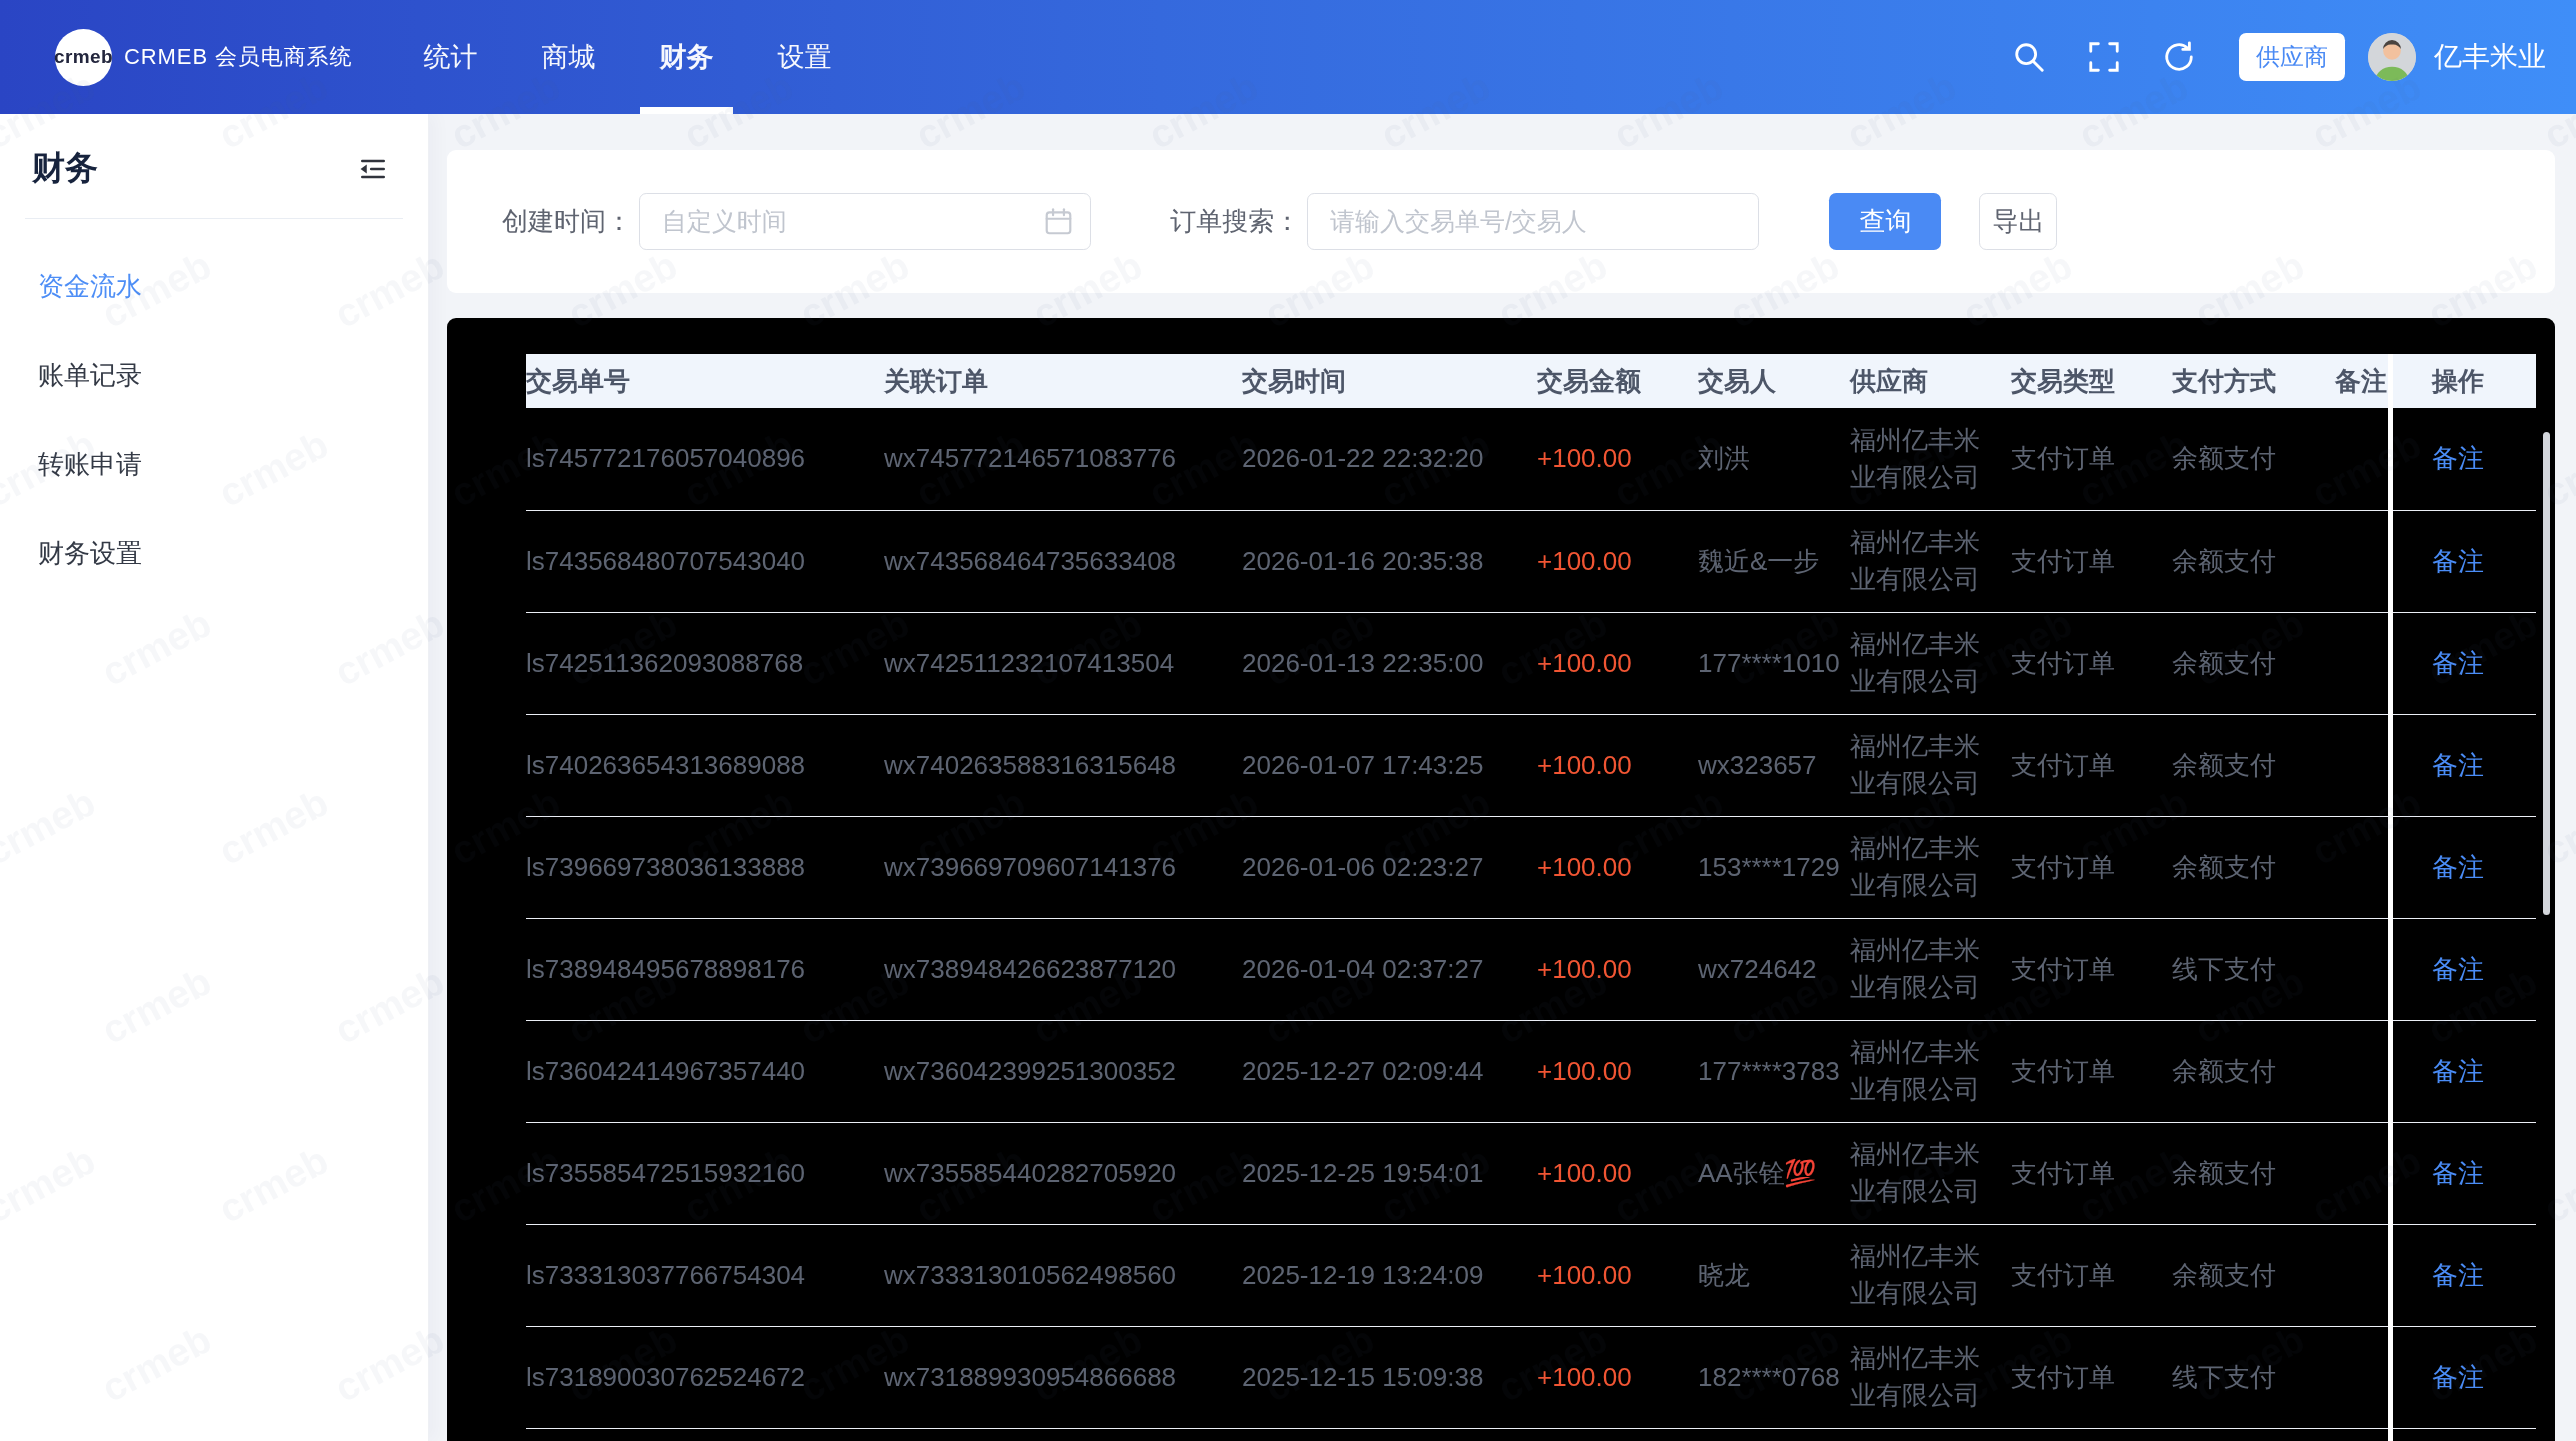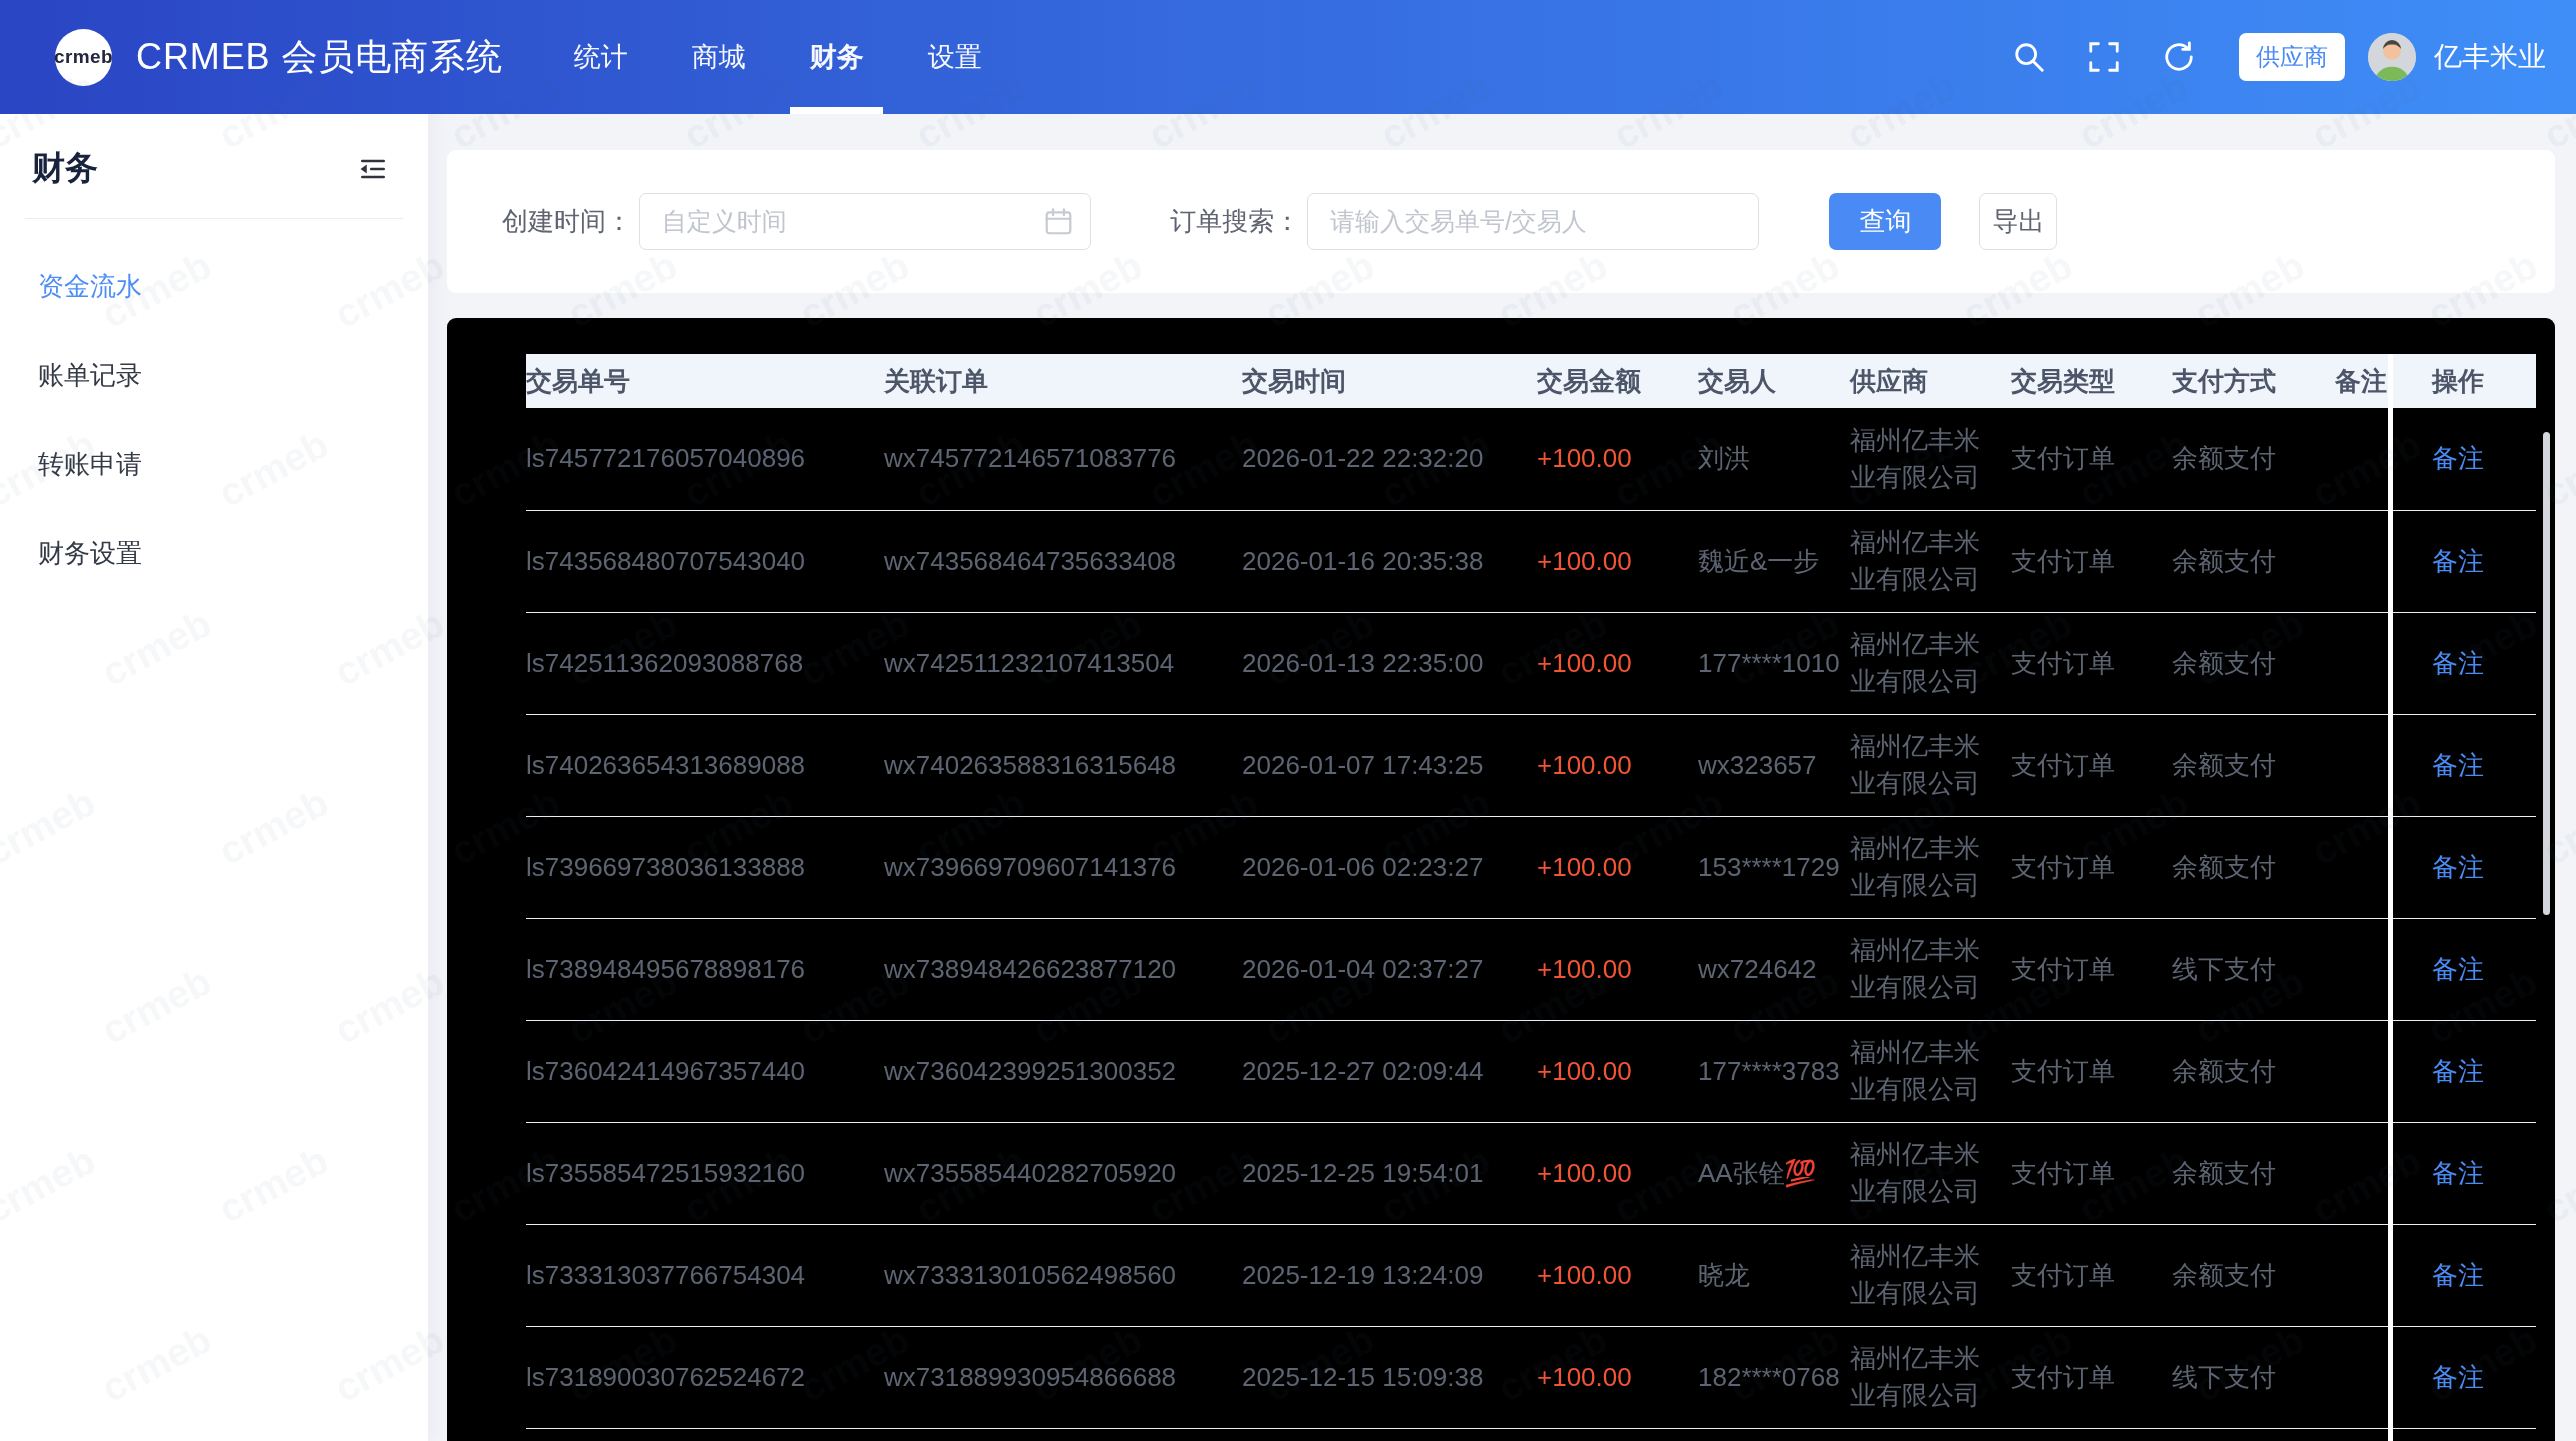--- a/index.html
+++ b/index.html
@@ -5,21 +5,21 @@
   * { box-sizing: border-box; margin: 0; padding: 0; }
   html,body { width:2576px; height:1442px; overflow:hidden;
     font-family:"Liberation Sans","DejaVu Sans",sans-serif; background:#f2f4f8; }
 
   
   .navbar { position:relative; height:114px; display:flex; align-items:center;
     background:linear-gradient(90deg,#2a45c4 0%,#3569dd 45%,#3f8ef8 100%); color:#fff; z-index:3; }
   .logo-circle { width:57px; height:57px; border-radius:50%; background:#fff; margin-left:55px;
     display:flex; align-items:center; justify-content:center; flex:none; }
   .logo-circle span { font-size:19px; font-weight:bold; color:#23263d; letter-spacing:0.4px; }
-  .app-title { font-size:36px; margin-left:24px; letter-spacing:0.9px; white-space:nowrap; }
+  .app-title { font-size:22px; margin-left:12px; letter-spacing:0.9px; white-space:nowrap; }
   .nav-menu { display:flex; height:100%; margin-left:39px;justify-content:flex-end; }
   .nav-item { position:relative; display:flex; align-items:center; padding:0 32px; height:100%;
     font-size:27px; color:rgba(255,255,255,.96); cursor:pointer; white-space:nowrap; }
   .nav-item.active { font-weight:bold; }
   .nav-item.active::after { content:""; position:absolute; left:12.5px; right:12.5px; bottom:0;
     height:7.2px; background:#fff; }
   .nav-right { margin-left:auto; display:flex; align-items:center; margin-right:30px; }
   .nav-icon { width:34px; height:34px; margin-left:41px; cursor:pointer; flex:none; }
   .role-badge { margin-left:43px; background:#fff; color:#4a8af4; font-size:24px;
     padding:8px 17px; border-radius:7.2px; white-space:nowrap; }

